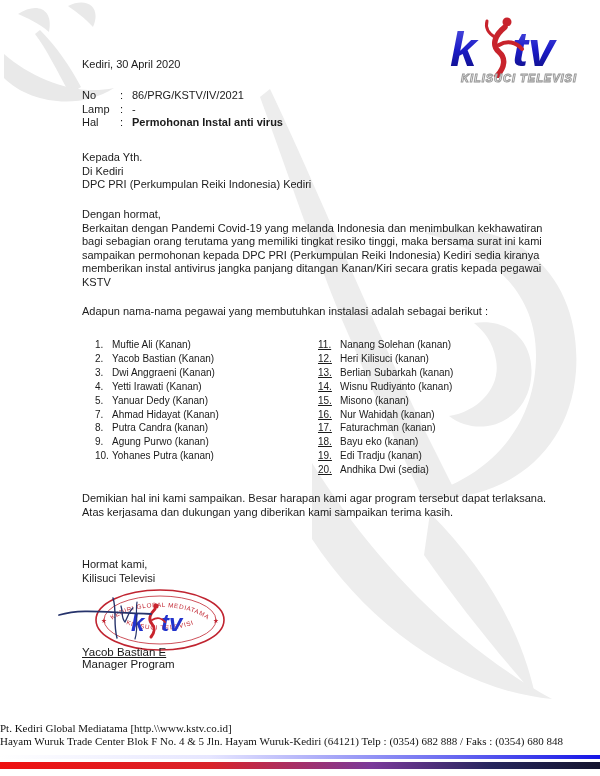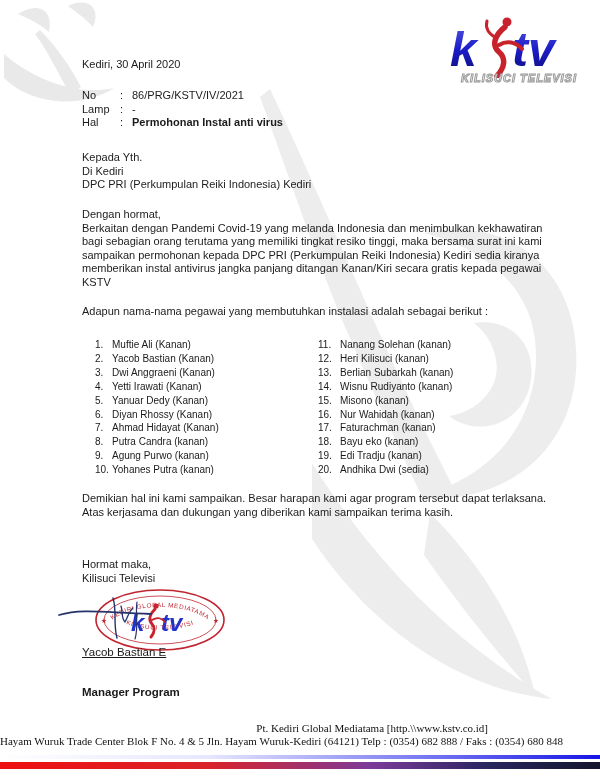--- a/index.html
+++ b/index.html
@@ -26,26 +26,26 @@
   }
 
   
   .meta-row { display:grid; grid-template-columns:38px 12px auto; }
 
   
   .emp-cols { display:flex; }
   .emp-col-left { width:223px; }
   .emp-row { font-size:10px; line-height:13.9px; white-space:nowrap; }
   .emp-no-l { display:inline-block; width:17px; }
-  .emp-no-r { display:inline-block; width:22px; }
+  .emp-no-r { display:inline-block; width:22px;text-decoration:underline; }
 
   .sig-name { font-size:11.5px; font-weight:normal; text-decoration:underline; }
-  .sig-title { font-size:11.5px; font-weight:bold;margin-top:28px; }
-
-  .footer-line { width:488px; text-align:right; white-space:nowrap;
+  .sig-title { font-size:11.5px; font-weight:normal; }
+
+  .footer-line { width:488px; text-align:left; white-space:nowrap;
     font-family:"Liberation Serif", serif; font-size:11px; color:#111; }
   .bar-thin { left:0; top:755px; width:600px; height:4px;
     background:linear-gradient(90deg,#ffffff 0%,#e6e6ff 35%,#6a6af0 75%,#1515e6 100%); }
   .bar-thick { left:0; top:762px; width:600px; height:7px;
     background:linear-gradient(90deg,#ee1111 0%,#d9232a 35%,#7a3a9a 62%,#26265c 82%,#14142e 100%); }
 </style>
 </head>
 <body>
 
 <div class="page">
@@ -125,21 +125,20 @@
 
     <div class="abs txt" style="left:82px;top:305px;width:490px">Adapun nama-nama pegawai yang membutuhkan instalasi adalah sebagai berikut :</div>
 
     <div class="abs emp-cols" style="left:95px;top:338px">
       <div class="emp-col-left" id="list-left">
           <div class="emp-row"><span class="emp-no-l">1.</span><span>Muftie Ali (Kanan)</span></div>
           <div class="emp-row"><span class="emp-no-l">2.</span><span>Yacob Bastian (Kanan)</span></div>
           <div class="emp-row"><span class="emp-no-l">3.</span><span>Dwi Anggraeni (Kanan)</span></div>
           <div class="emp-row"><span class="emp-no-l">4.</span><span>Yetti Irawati (Kanan)</span></div>
           <div class="emp-row"><span class="emp-no-l">5.</span><span>Yanuar Dedy (Kanan)</span></div>
-          <div class="emp-row"><span class="emp-no-l">6.</span><span>Diyan Rhossy (Kanan)</span></div>
           <div class="emp-row"><span class="emp-no-l">7.</span><span>Ahmad Hidayat (Kanan)</span></div>
           <div class="emp-row"><span class="emp-no-l">8.</span><span>Putra Candra (kanan)</span></div>
           <div class="emp-row"><span class="emp-no-l">9.</span><span>Agung Purwo (kanan)</span></div>
           <div class="emp-row"><span class="emp-no-l">10.</span><span>Yohanes Putra (kanan)</span></div>
         </div>
       <div id="list-right">
           <div class="emp-row"><span class="emp-no-r">11.</span><span>Nanang Solehan (kanan)</span></div>
           <div class="emp-row"><span class="emp-no-r">12.</span><span>Heri Kilisuci (kanan)</span></div>
           <div class="emp-row"><span class="emp-no-r">13.</span><span>Berlian Subarkah (kanan)</span></div>
           <div class="emp-row"><span class="emp-no-r">14.</span><span>Wisnu Rudiyanto (kanan)</span></div>
@@ -148,21 +147,21 @@
           <div class="emp-row"><span class="emp-no-r">17.</span><span>Faturachman (kanan)</span></div>
           <div class="emp-row"><span class="emp-no-r">18.</span><span>Bayu eko (kanan)</span></div>
           <div class="emp-row"><span class="emp-no-r">19.</span><span>Edi Tradju (kanan)</span></div>
           <div class="emp-row"><span class="emp-no-r">20.</span><span>Andhika Dwi (sedia)</span></div>
         </div>
     </div>
 
     <div class="abs txt" style="left:82px;top:492px;width:485px">Demikian hal ini kami sampaikan. Besar harapan kami agar program tersebut dapat terlaksana. Atas kerjasama dan dukungan yang diberikan kami sampaikan terima kasih.</div>
 
     <div class="abs txt" style="left:82px;top:558px">
-      <div>Hormat maka,</div>
+      <div>Hormat kami,</div>
       <div>Kilisuci Televisi</div>
     </div>
 
     <svg class="abs" style="left:55px;top:584px" width="195" height="75" viewBox="0 0 195 75">
       <ellipse cx="105" cy="36" rx="64" ry="30" fill="none" stroke="#c02430" stroke-width="1.6"></ellipse>
       <ellipse cx="105" cy="36" rx="56" ry="24" fill="none" stroke="#c02430" stroke-width="0.8"></ellipse>
       <defs>
         <path id="arcTop" d="M51,44 A55,26 0 0 1 159,44" fill="none"></path>
         <path id="arcBot" d="M55,29 A52,23 0 0 0 155,29" fill="none"></path>
       </defs>

